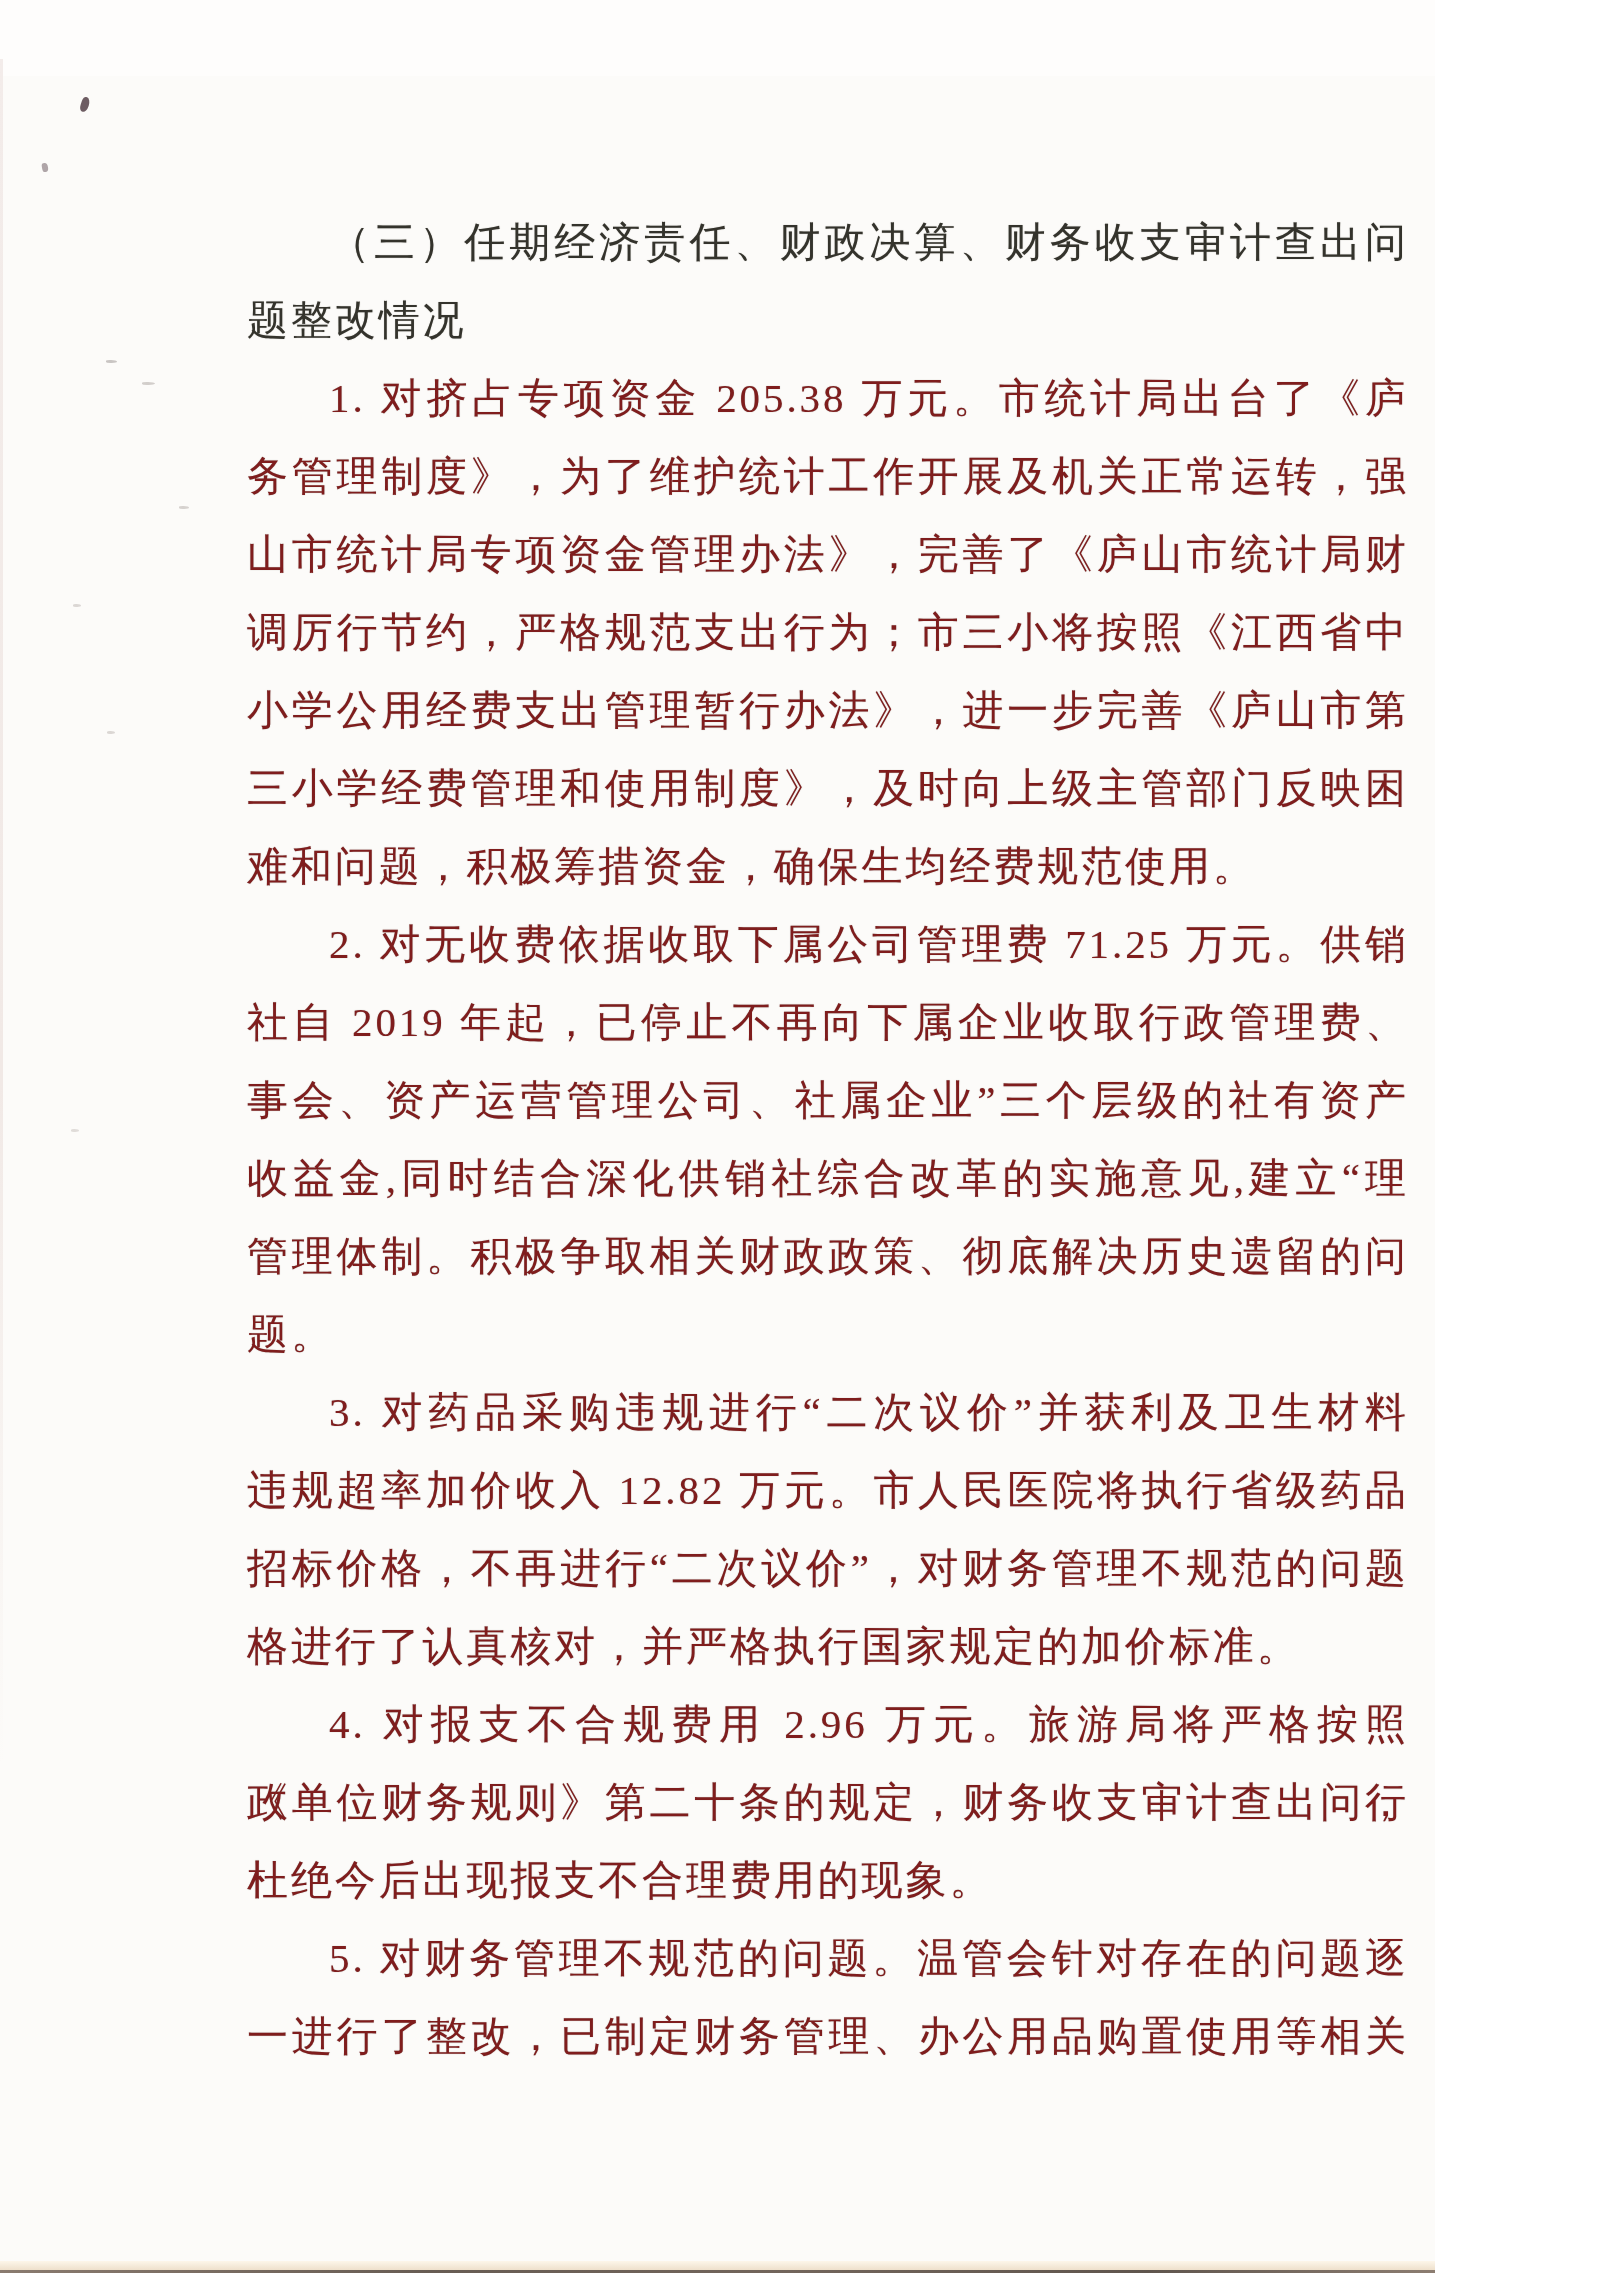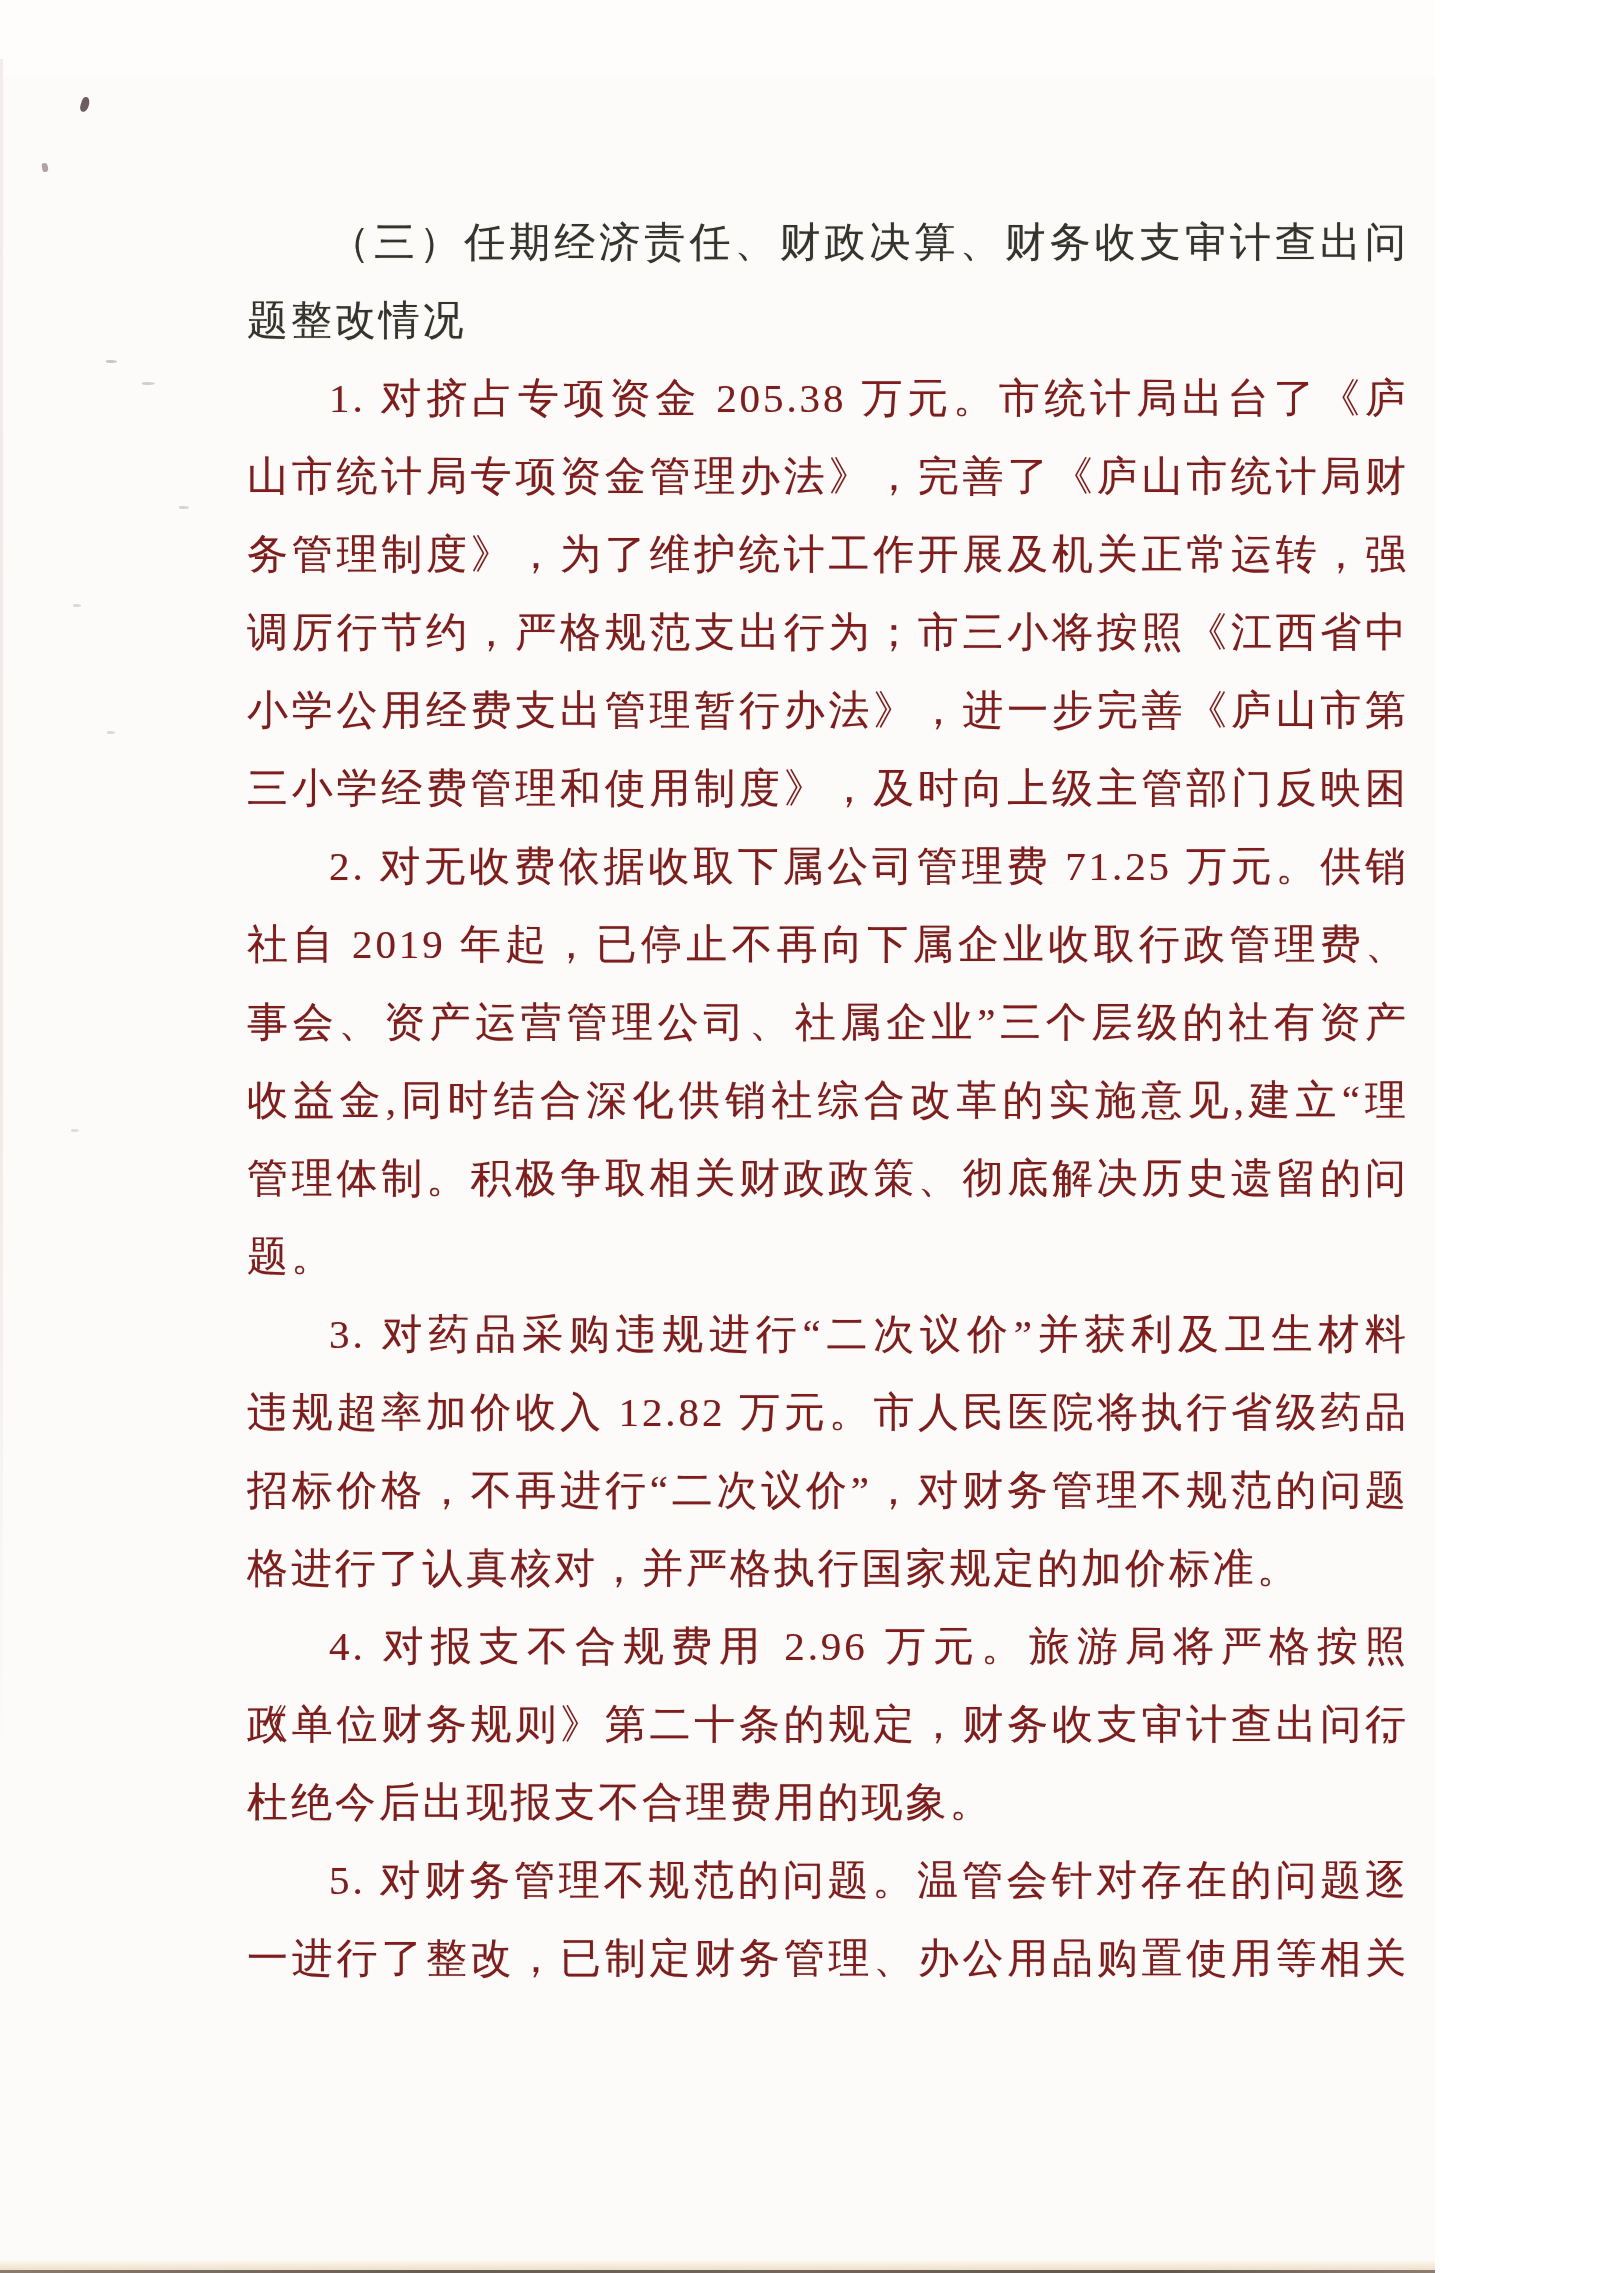--- a/index.html
+++ b/index.html
@@ -96,25 +96,26 @@
   <div class="speck d3"></div>
   <div class="speck d4"></div>
   <div class="speck d5"></div>
   <div class="speck d6"></div>
 
   <div class="textblock">
 
   <div class="line indent justify heading">（三）任期经济责任、财政决算、财务收支审计查出问</div>
       <div class="line heading">题整改情况</div>
       <div class="line indent justify">1. 对挤占专项资金 205.38 万元。市统计局出台了《庐</div>
+      <div class="line justify">务管理制度》，为了维护统计工作开展及机关正常运转，强</div>
       <div class="line justify">山市统计局专项资金管理办法》，完善了《庐山市统计局财</div>
-      <div class="line justify">务管理制度》，为了维护统计工作开展及机关正常运转，强</div>
       <div class="line justify">调厉行节约，严格规范支出行为；市三小将按照《江西省中</div>
       <div class="line justify">小学公用经费支出管理暂行办法》，进一步完善《庐山市第</div>
       <div class="line justify">三小学经费管理和使用制度》，及时向上级主管部门反映困</div>
+      <div class="line">难和问题，积极筹措资金，确保生均经费规范使用。</div>
       <div class="line indent justify">2. 对无收费依据收取下属公司管理费 71.25 万元。供销</div>
       <div class="line justify">社自 2019 年起，已停止不再向下属企业收取行政管理费、</div>
       <div class="line justify">事会、资产运营管理公司、社属企业”三个层级的社有资产</div>
       <div class="line justify">收益金,同时结合深化供销社综合改革的实施意见,建立“理</div>
       <div class="line justify">管理体制。积极争取相关财政政策、彻底解决历史遗留的问</div>
       <div class="line">题。</div>
       <div class="line indent justify">3. 对药品采购违规进行“二次议价”并获利及卫生材料</div>
       <div class="line justify">违规超率加价收入 12.82 万元。市人民医院将执行省级药品</div>
       <div class="line justify">招标价格，不再进行“二次议价”，对财务管理不规范的问题</div>
       <div class="line">格进行了认真核对，并严格执行国家规定的加价标准。</div>

